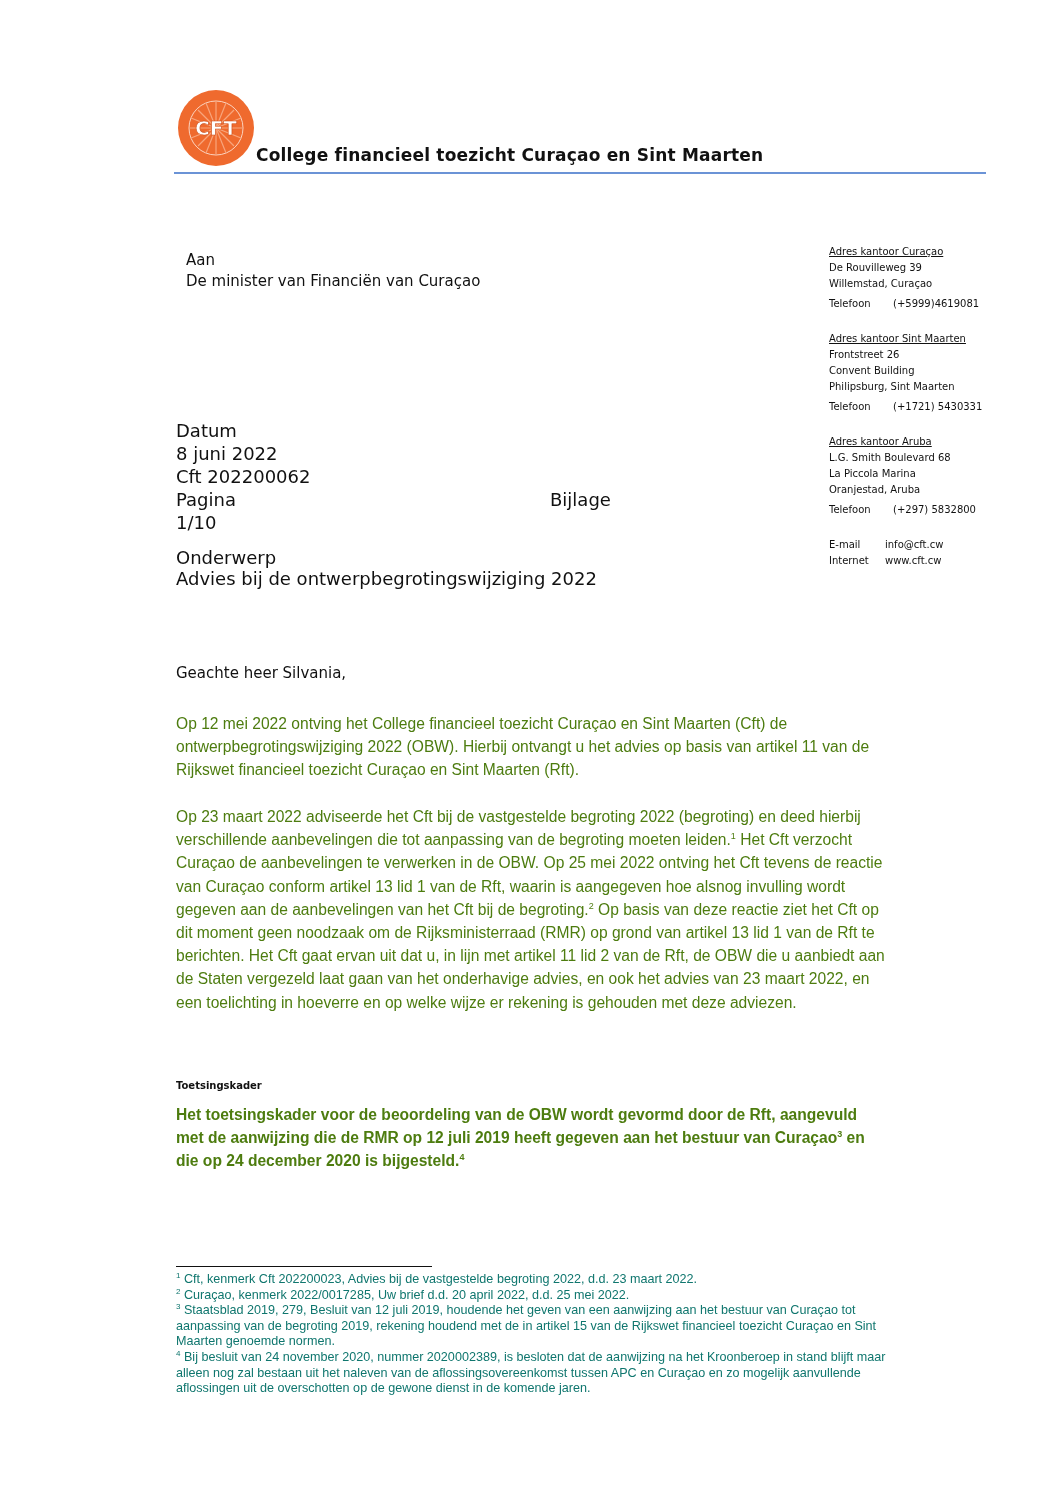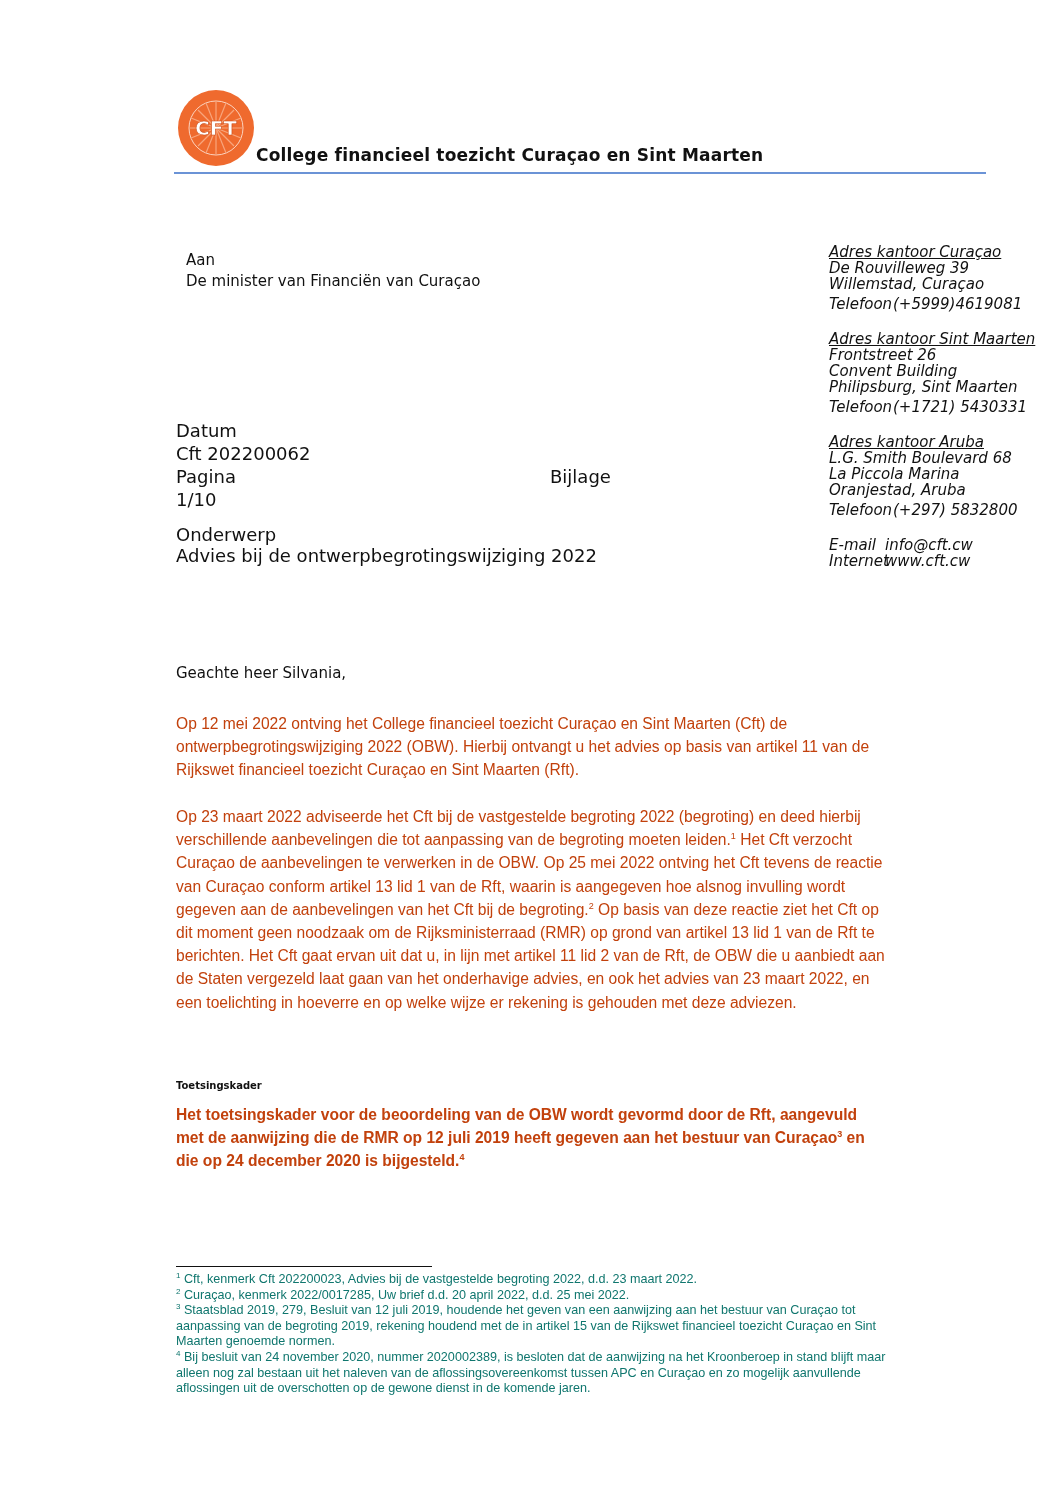--- a/index.html
+++ b/index.html
@@ -3,32 +3,32 @@
 <meta charset="utf-8">
 <style>
   html, body { margin: 0; padding: 0; background: #ffffff; }
   body { width: 1058px; height: 1497px; position: relative; overflow: hidden;
          font-family: "DejaVu Sans", sans-serif; color: #111; }
   .abs { position: absolute; }
   .logo { left: 176px; top: 88px; width: 80px; height: 80px; }
   .org-title { left: 256px; top: 145px; font-size: 17px; font-weight: bold; letter-spacing: 0.2px; white-space: nowrap; }
   .rule { left: 174px; top: 172px; width: 812px; height: 2px; background: #6b93d6; }
 
-  .addr { left: 829px; font-size: 15px; line-height: 16px; color: #111; font-style: italic; }
+  .addr { left: 829px; font-size: 10px; line-height: 16px; color: #111; }
   .addr .u { text-decoration: underline; }
   .addr .row { display: flex; }
   .addr .lbl { width: 64px; display: inline-block; }
   .addr .lbl2 { width: 56px; display: inline-block; }
 
   .recipient { left: 176px; top: 250px; font-size: 15px; line-height: 21px; margin-left: 10px; }
   .meta { left: 176px; top: 419px; font-size: 18px; line-height: 23px; width: 480px; }
   .meta .line { height: 23px; position: relative; }
   .meta .right { position: absolute; left: 374px; top: 0; }
 
-  .body-text { left: 176px; font-family: "Liberation Sans", sans-serif; font-size: 15.6px; line-height: 23.2px; width: 712px; color: #c2410c; }
+  .body-text { left: 176px; font-family: "Liberation Sans", sans-serif; font-size: 15.6px; line-height: 23.2px; width: 712px; color: #4d7c0f; }
   .greeting { left: 176px; top: 664px; font-size: 15px; }
   .heading { left: 176px; top: 1080px; font-size: 10px; font-weight: bold; }
   sup { font-size: 9px; line-height: 0; }
 
   .fn-rule { left: 176px; top: 1266px; width: 256px; height: 1px; background: #111; }
   .footnotes { left: 176px; top: 1272px; width: 720px; font-family: "Liberation Sans", sans-serif; font-size: 12.6px; line-height: 15.6px; color: #0f766e; }
   .footnotes sup { font-size: 8px; }
 </style>
 </head>
 <body>
@@ -93,20 +93,21 @@
     </div>
 </div>
 
 <div class="abs recipient">
   <div>Aan</div>
   <div>De minister van Financiën van Curaçao</div>
 </div>
 
 <div class="abs meta">
   <div class="line"><span>Datum</span></div>
+  <div class="line"><span>8 juni 2022</span></div>
   <div class="line"><span>Cft 202200062</span></div>
   <div class="line"><span>Pagina</span><span class="right">Bijlage</span></div>
   <div class="line"><span>1/10</span></div>
   <div class="line" style="height:14px;"></div>
   <div class="line" style="height:20px;line-height:20px;"><span>Onderwerp</span></div>
   <div class="line" style="height:22px;line-height:22px;"><span>Advies bij de ontwerpbegrotingswijziging 2022</span></div>
 </div>
 
 <div class="abs greeting">Geachte heer Silvania,</div>
 

